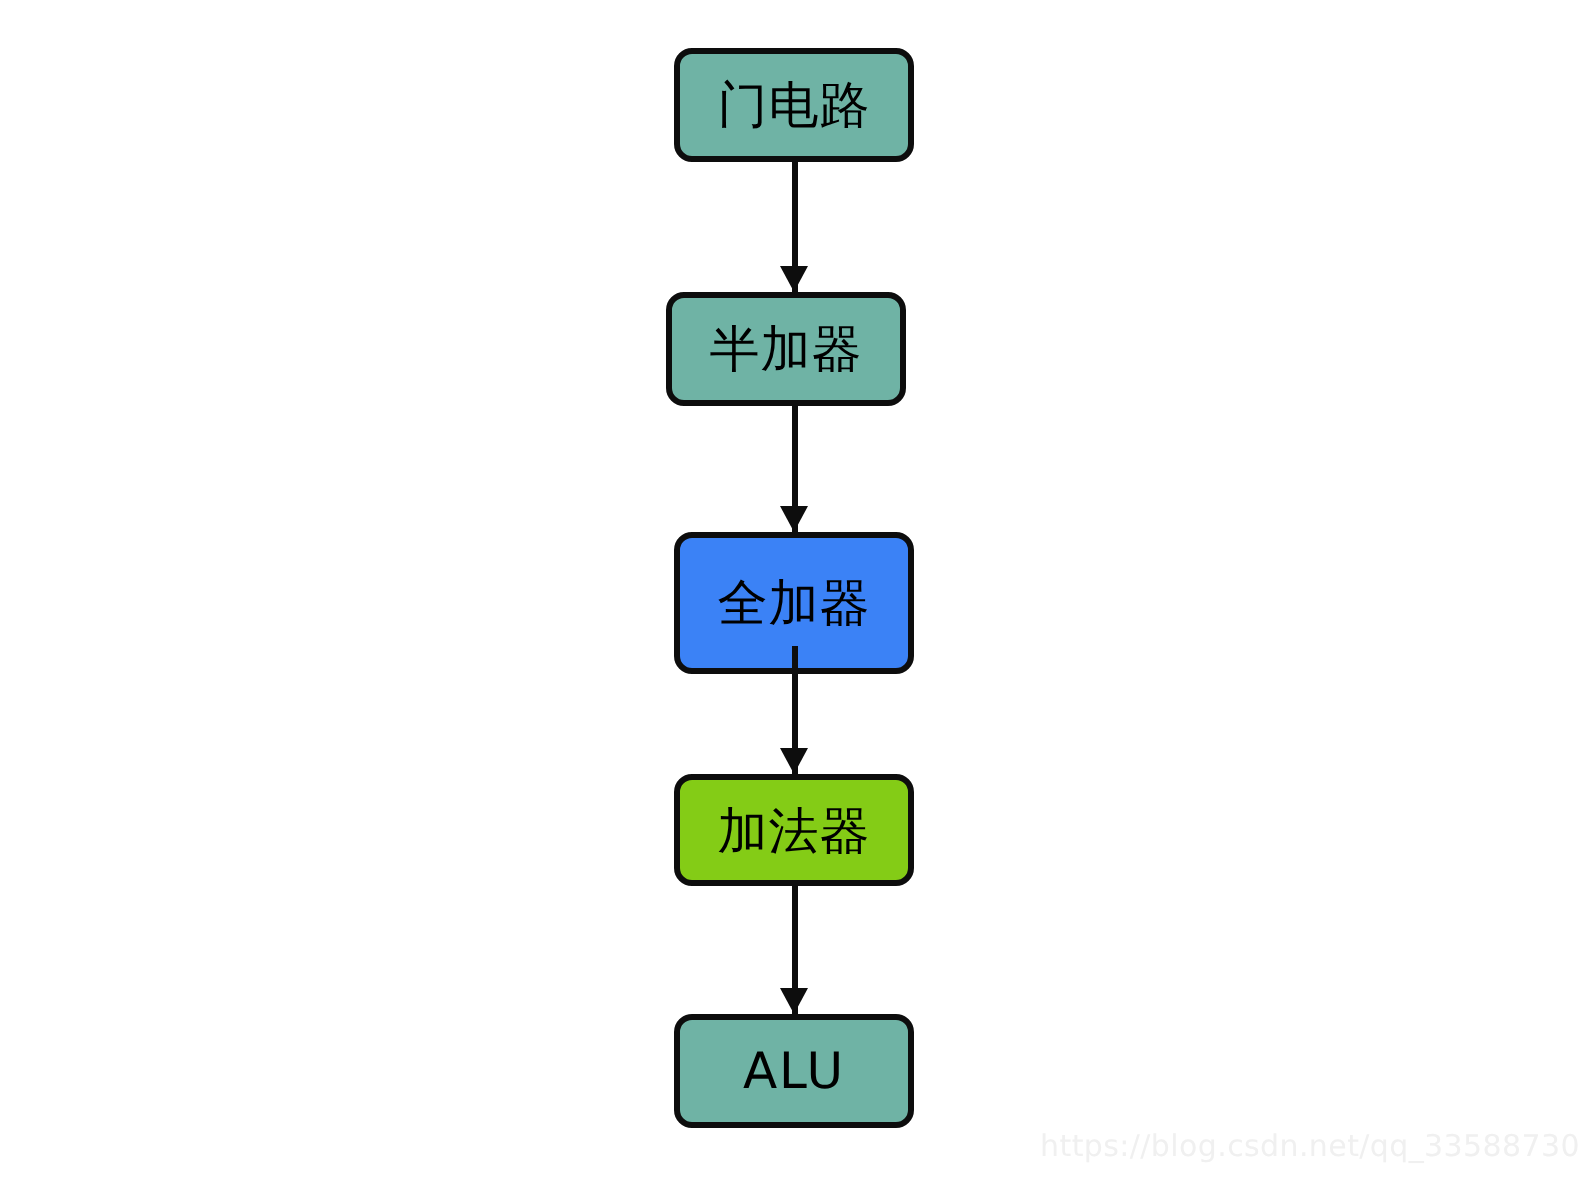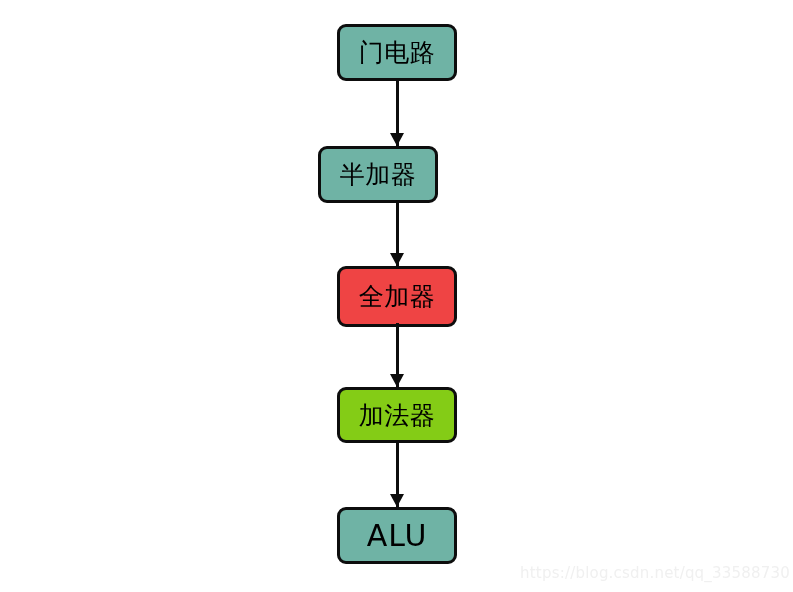--- a/index.html
+++ b/index.html
@@ -33,21 +33,21 @@
     align-items: center;
     justify-content: center;
     color: #000000;
     font-size: 25px;
     line-height: 1;
     letter-spacing: 0.5px;
     user-select: none;
   }
 
   .node.latin {
-    font-size: 30px;
+    font-size: 25px;
     letter-spacing: 1px;
   }
 
   .connector {
     position: absolute;
     width: 0;
     height: 0;
   }
 
   .connector .shaft {
@@ -79,23 +79,23 @@
     user-select: none;
   }
 </style>
 </head>
 <body style="background: rgb(255, 255, 255);">
 
 <div id="canvas">
 
   <div class="node" id="node-gate-circuit" style="left: 337px; top: 24px; width: 120px; height: 57px; background: rgb(111, 179, 165); border-color: rgb(13, 13, 13); color: rgb(0, 0, 0);">门电路</div>
 
-  <div class="node" id="node-half-adder" style="left: 318px; top: 146px; width: 120px; height: 57px; background: rgb(111, 179, 165); border-color: rgb(13, 13, 13); color: rgb(0, 0, 0);">半加器</div>
+  <div class="node" id="node-half-adder" style="left: 333px; top: 146px; width: 120px; height: 57px; background: rgb(111, 179, 165); border-color: rgb(13, 13, 13); color: rgb(0, 0, 0);">半加器</div>
 
-  <div class="node" id="node-full-adder" style="left: 337px; top: 266px; width: 120px; height: 61px; background: #ef4444; border-color: rgb(13, 13, 13); color: rgb(0, 0, 0);">全加器</div>
+  <div class="node" id="node-full-adder" style="left: 337px; top: 266px; width: 120px; height: 71px; background: #3b82f6; border-color: rgb(13, 13, 13); color: rgb(0, 0, 0);">全加器</div>
 
   <div class="node" id="node-adder" style="left: 337px; top: 387px; width: 120px; height: 56px; background: #84cc16; border-color: rgb(13, 13, 13); color: rgb(0, 0, 0);">加法器</div>
 
   <div class="node latin" id="node-alu" style="left: 337px; top: 507px; width: 120px; height: 57px; background: rgb(111, 179, 165); border-color: rgb(13, 13, 13); color: rgb(0, 0, 0);">ALU</div>
 
   <div class="connector" id="conn-0" style="left: 396px; top: 81px;">
     <div class="shaft" style="height: 65px; background: rgb(13, 13, 13);"></div>
     <div class="head" style="top: 52px; border-top-color: rgb(13, 13, 13);"></div>
   </div>
 

